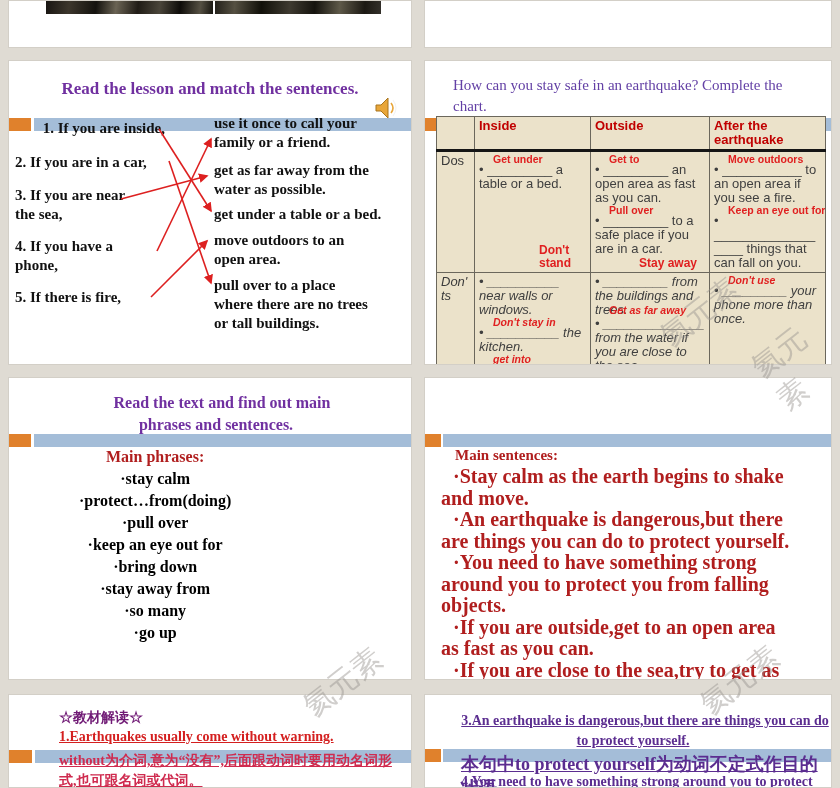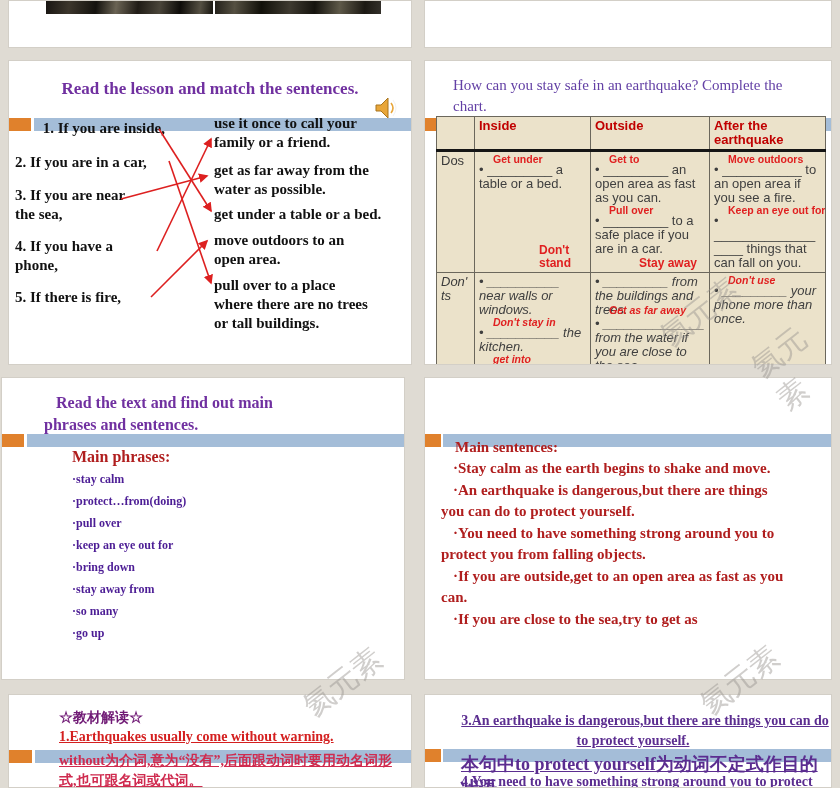--- a/index.html
+++ b/index.html
@@ -34,24 +34,24 @@
   .cellbox{display:flex;flex-direction:column;height:100%;}
   .ans{color:#e02020;font-weight:bold;font-size:10.5px;height:10px;line-height:10px;margin:0 0 -1px 14px;
     font-family:"Liberation Sans", sans-serif;white-space:nowrap;overflow:visible;z-index:2;}
   .note{color:#e02020;font-weight:bold;font-size:12px;margin:auto 0 0 28px;
     font-family:"Liberation Sans", sans-serif;padding-left:32px;}
   
   .title5{position:absolute;top:14px;left:42px;width:330px;color:#7030a0;font-weight:bold;font-size:16px;
     line-height:22px;text-indent:12px;z-index:1;}
   .plist{position:absolute;top:68px;left:70px;z-index:1;}
   .plist .hd{color:#b01e1e;font-weight:bold;font-size:16px;line-height:22px;}
-  .plist .it{color:#4c1d95;font-weight:bold;font-size:12px;line-height:22px;}
-  .slist{position:absolute;top:58px;left:16px;width:352px;z-index:1;}
+  .plist .it{color:#000000;font-weight:bold;font-size:16px;line-height:22px;}
+  .slist{position:absolute;top:66px;left:16px;width:352px;z-index:1;}
   .slist .hd{color:#b01e1e;font-weight:bold;font-size:15px;line-height:22px;margin-left:14px;}
-  .slist p{margin:0;color:#b01e1e;font-weight:bold;font-size:15px;line-height:21.5px;text-indent:12px;}
+  .slist p{margin:0;color:#b01e1e;font-weight:bold;font-size:20px;line-height:21.5px;text-indent:12px;}
   
   .n7h{position:absolute;top:14px;left:50px;color:#701a75;font-weight:bold;font-size:14px;z-index:1;}
   .n7l1{position:absolute;top:34px;left:50px;color:#d41f1f;font-weight:bold;font-size:14px;
     text-decoration:underline;z-index:1;}
   .n7l2{position:absolute;top:56px;left:50px;width:335px;color:#cf2b4f;font-weight:bold;font-size:14px;
     line-height:20px;text-decoration:underline;z-index:1;}
   .n8p1{position:absolute;top:16px;left:12px;width:392px;color:#5b2d90;font-weight:bold;font-size:14px;
     line-height:20px;text-indent:24px;text-decoration:underline;z-index:1;text-align:center;}
   .n8p2{position:absolute;top:57px;left:36px;color:#5b2d90;font-weight:bold;font-size:18px;
     text-decoration:underline;z-index:1;}
@@ -183,21 +183,21 @@
         <div class="cellbox">
           <div class="ans">Don't use</div>
           <div class="ln">• _________ your phone more than once.</div>
         </div>
       </td>
     </tr>
   </tbody>
     </table>
 </div>
 
-<div class="slide" style="left:1px;top:377px;width:404px;height:303px;">
+<div class="slide" style="left:8px;top:377px;width:404px;height:303px;text-align:center;">
   <div class="title5 pre">Read the text and find out main
 phrases and sentences.</div>
   <div class="hbar-orange" style="left:0;top:56px;width:22px;"></div>
   <div class="hbar-blue" style="left:25px;top:56px;right:0;"></div>
   <div class="plist">
     <div class="hd">Main phrases:</div>
     <div class="it">·stay calm</div>
     <div class="it">·protect…from(doing)</div>
     <div class="it">·pull over</div>
     <div class="it">·keep an eye out for</div>

